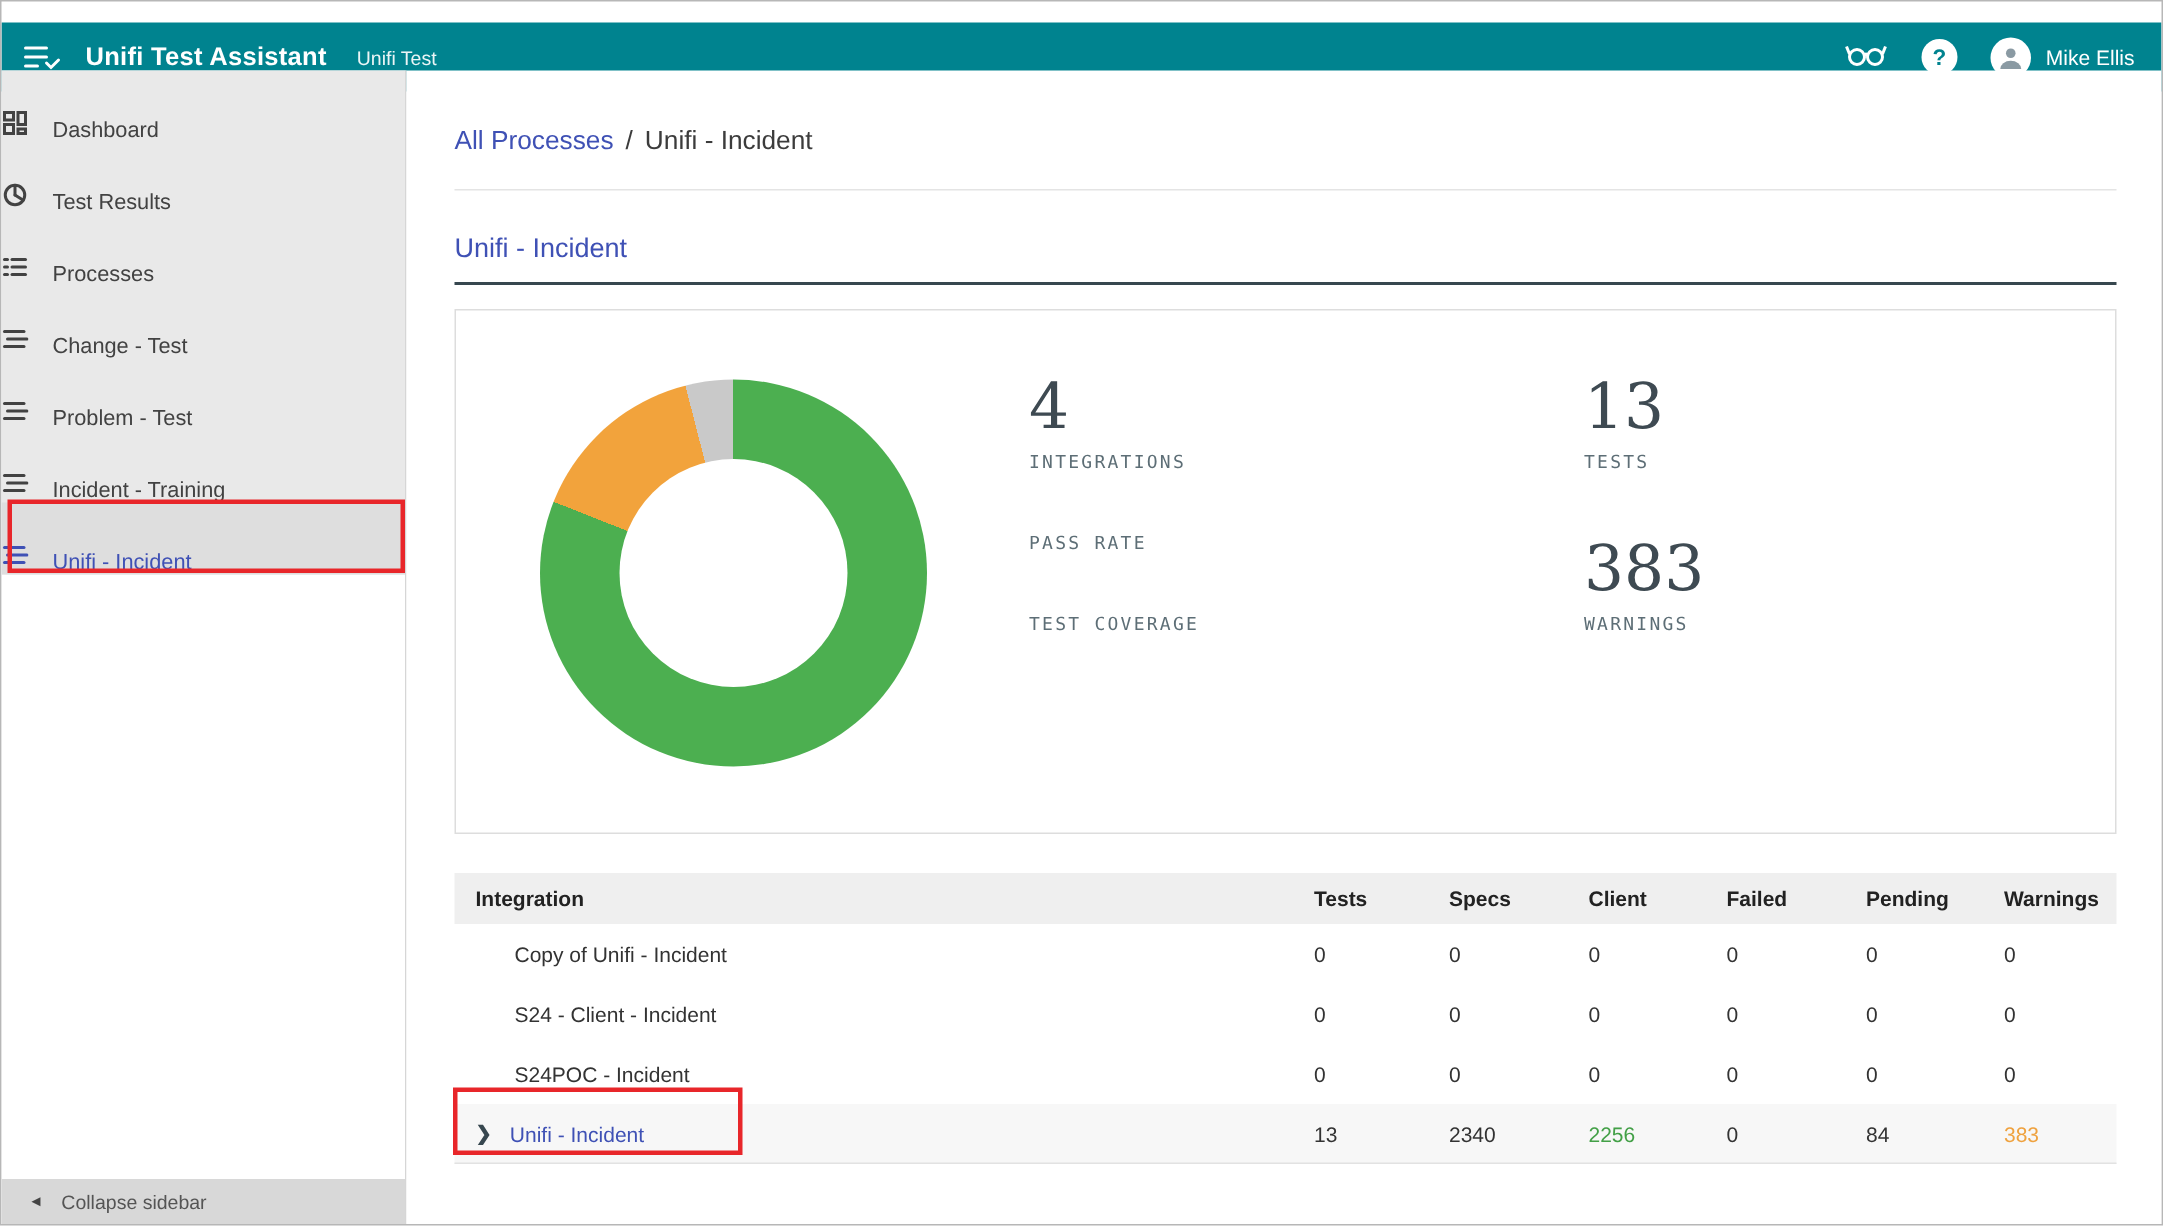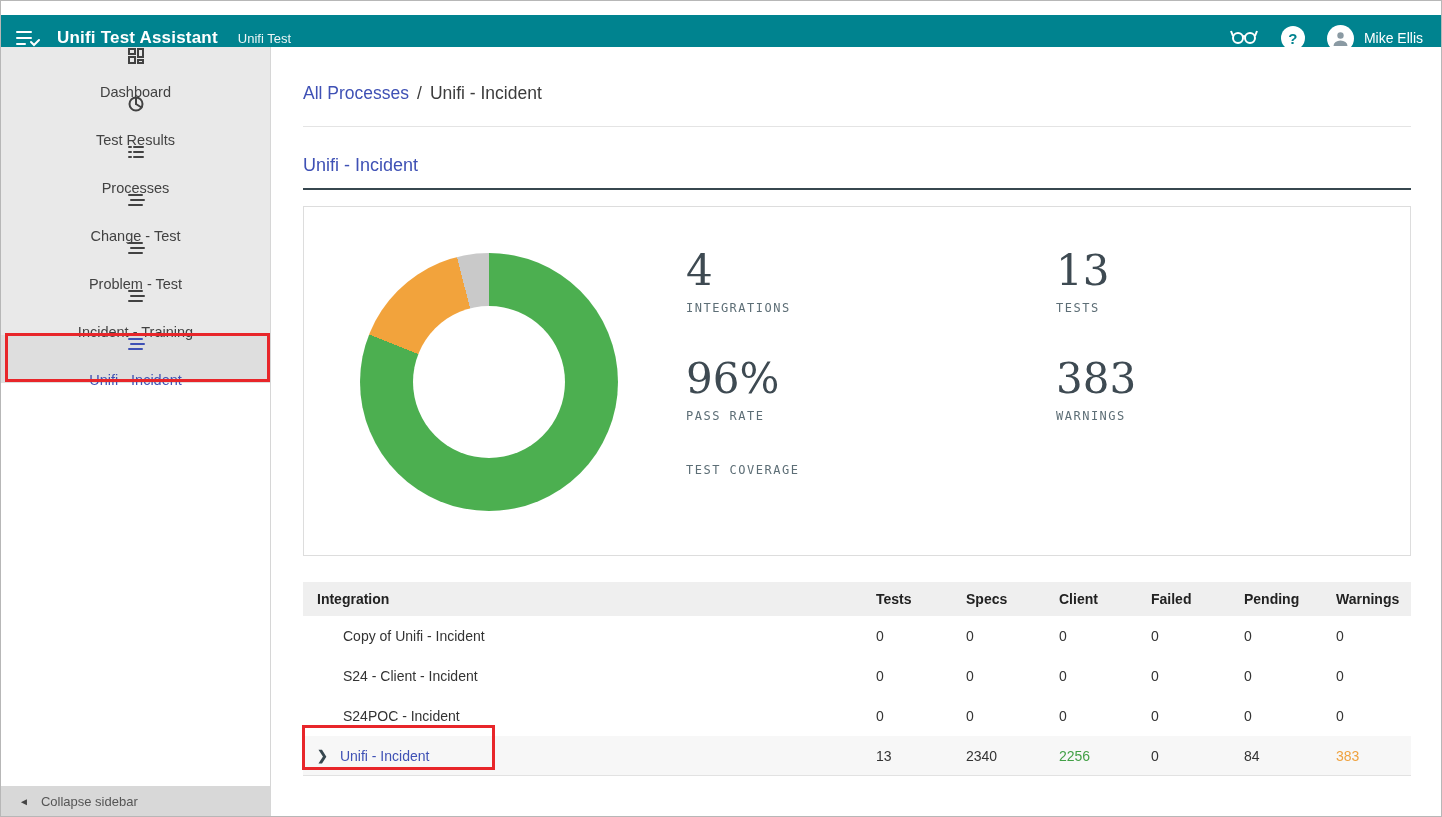--- a/index.html
+++ b/index.html
@@ -12,21 +12,21 @@
   .app-title { font-size:17px; font-weight:bold; letter-spacing:.2px; }
   .app-subtitle { font-size:13px; margin-left:20px; opacity:.92; }
   .topbar-right { margin-left:auto; display:flex; align-items:center; gap:22px; }
   .help-circle { width:24px; height:24px; border-radius:50%; background:#fff; color:#00838f; font-weight:bold; font-size:15px; display:flex; align-items:center; justify-content:center; cursor:pointer; }
   .avatar-circle { width:27px; height:27px; border-radius:50%; background:#fff; display:flex; align-items:center; justify-content:center; cursor:pointer; }
   .user-name { font-size:14px; margin-left:-12px; }
 
   
   .sidebar { position:absolute; top:46px; left:0; width:270px; bottom:0; background:#fff; border-right:1px solid #d6d6d6; }
   .side-items { background:#e9e9e9; }
-  .side-item { height:48px; display:flex; align-items:center; gap:16px; color:#424242; font-size:14.5px; cursor:pointer;flex-direction:column; }
+  .side-item { height:48px; display:flex; align-items:flex-end; gap:16px; color:#424242; font-size:14.5px; cursor:pointer; }
   .side-item.selected { background:#dedede; color:#3f51b5; }
   .side-item.selected svg * { stroke:#3f51b5; fill:none; }
   .collapse-bar { position:absolute; bottom:0; left:0; width:100%; height:30px; background:#d8d8d8; display:flex; align-items:center; padding-left:18px; gap:12px; color:#555; font-size:13px; cursor:pointer; }
   .collapse-arrow { font-size:10px; color:#444; }
 
   
   .main { position:absolute; top:46px; left:270px; right:0; bottom:0; padding:12px 30px 0 32px; overflow:hidden; background:#fff; }
   .breadcrumb { margin-top:24px; font-size:17.5px; color:#3c3c3c; display:flex; gap:8px; align-items:baseline; }
   .crumb-link { color:#3f51b5; cursor:pointer; }
   .divider { border:none; border-top:1px solid #e4e4e4; margin-top:22px; }
@@ -204,21 +204,20 @@
     </div>
 
     <section class="card">
       <div class="donut" style="background: conic-gradient(rgb(76, 175, 80) 0%, rgb(76, 175, 80) 81%, rgb(242, 163, 60) 81%, rgb(242, 163, 60) 96%, rgb(201, 201, 201) 96%, rgb(201, 201, 201) 100%);"></div>
       <div class="stats-col c1">
         <div class="stat">
           <div class="stat-value">4</div>
           <div class="stat-label">INTEGRATIONS</div>
         </div>
         <div class="stat">
-          <div class="stat-value">96%</div>
           <div class="stat-label">PASS RATE</div>
         </div>
         <div class="stat">
           <div class="stat-label">TEST COVERAGE</div>
         </div>
       </div>
       <div class="stats-col c2">
         <div class="stat">
           <div class="stat-value">13</div>
           <div class="stat-label">TESTS</div>

